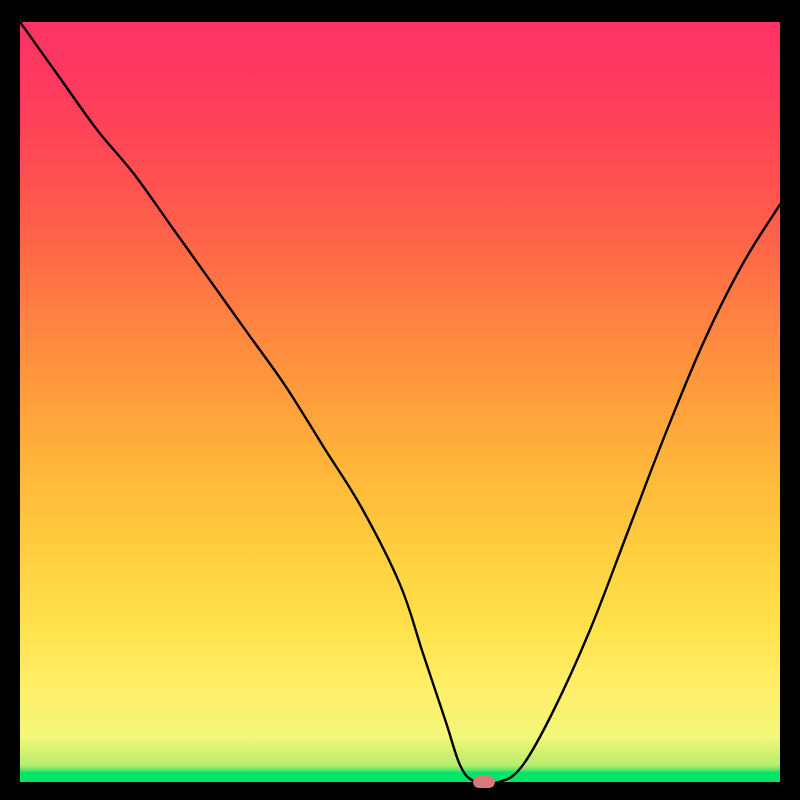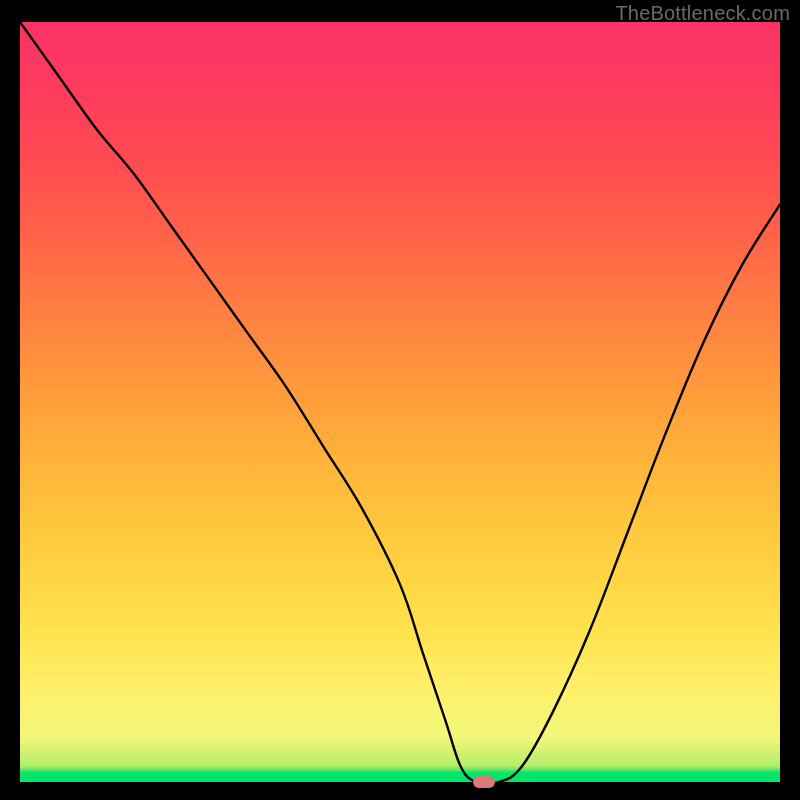--- a/index.html
+++ b/index.html
@@ -69,21 +69,20 @@
     background: #d77a78; 
     transform: translate(-50%, -50%);
     z-index: 5;
   }
 </style>
 </head>
 <body>
 
 <div class="frame">
 
-  <div class="watermark">TheBottleneck.com</div>
 
   <div class="plot-area">
     <div class="gradient"></div>
 
     <svg class="curve" viewBox="0 0 760 760" preserveAspectRatio="none">
       <path id="curve-path" fill="none" stroke="#000" stroke-width="2.4" stroke-linecap="round" stroke-linejoin="round" d="M 0.00 0.00 C 6.84 9.58, 24.32 34.05, 38.00 53.20 C 51.68 72.35, 62.32 88.62, 76.00 106.40 C 89.68 124.18, 100.32 134.22, 114.00 152.00 C 127.68 169.78, 138.32 186.05, 152.00 205.20 C 165.68 224.35, 176.32 239.25, 190.00 258.40 C 203.68 277.55, 214.32 292.45, 228.00 311.60 C 241.68 330.75, 252.32 344.28, 266.00 364.80 C 279.68 385.32, 290.32 403.71, 304.00 425.60 C 317.68 447.49, 328.32 461.78, 342.00 486.40 C 355.68 511.02, 369.06 536.41, 380.00 562.40 C 390.94 588.39, 394.59 606.18, 402.80 630.80 C 411.01 655.42, 418.76 678.68, 425.60 699.20 C 432.44 719.72, 435.33 733.86, 440.80 744.80 C 446.27 755.74, 449.16 757.26, 456.00 760.00 C 462.84 762.74, 470.59 762.74, 478.80 760.00 C 487.01 757.26, 492.02 757.11, 501.60 744.80 C 511.18 732.49, 519.69 716.22, 532.00 691.60 C 544.31 666.98, 556.32 640.83, 570.00 608.00 C 583.68 575.17, 594.32 544.77, 608.00 509.20 C 621.68 473.63, 632.32 444.60, 646.00 410.40 C 659.68 376.20, 670.32 349.30, 684.00 319.20 C 697.68 289.10, 708.32 267.82, 722.00 243.20 C 735.68 218.58, 753.16 193.34, 760.00 182.40"></path>
     </svg>
 
     <div id="marker" class="marker" style="left: 463.6px; top: 760px; background: rgb(215, 122, 120);"></div>
   </div>

